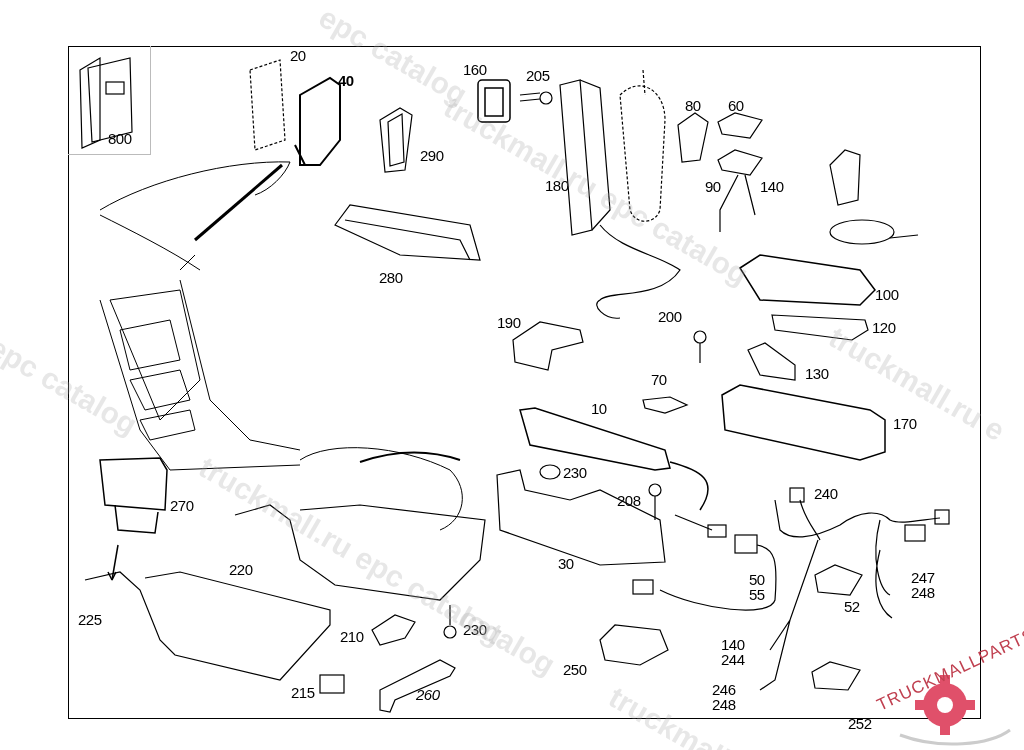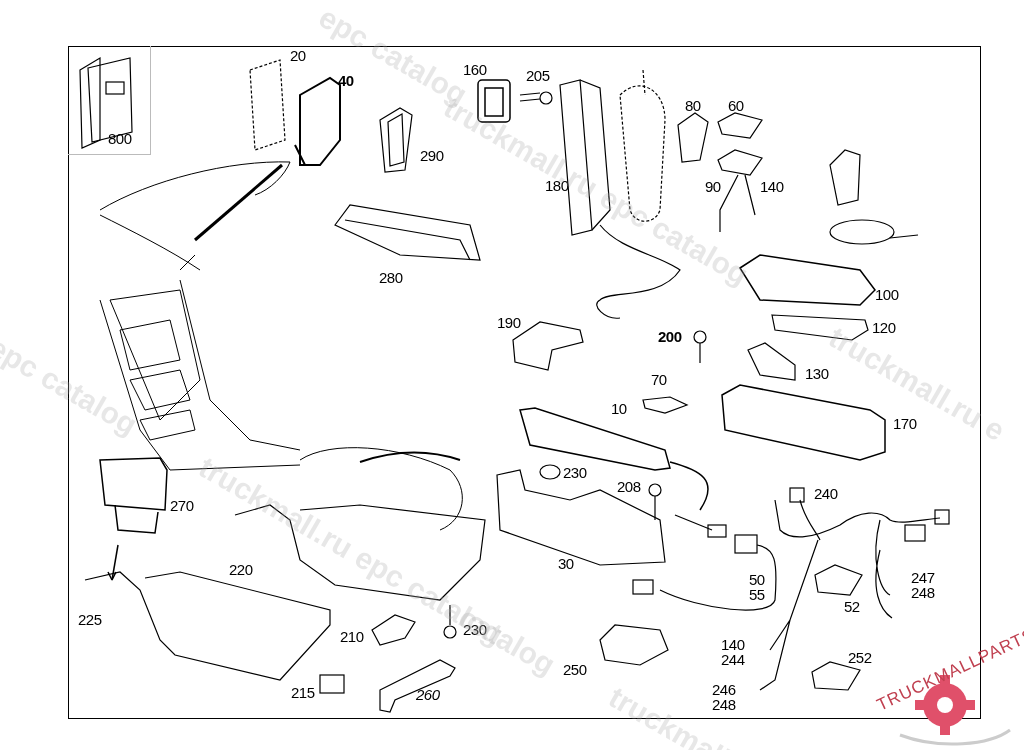--- a/index.html
+++ b/index.html
@@ -193,38 +193,38 @@
 <div class="callout" style="left:545px;top:178px;">180</div>
 <div class="callout" style="left:685px;top:98px;">80</div>
 <div class="callout" style="left:728px;top:98px;">60</div>
 <div class="callout" style="left:705px;top:179px;">90</div>
 <div class="callout" style="left:760px;top:179px;">140</div>
 <div class="callout" style="left:875px;top:287px;">100</div>
 <div class="callout" style="left:872px;top:320px;">120</div>
 <div class="callout" style="left:805px;top:366px;">130</div>
 <div class="callout" style="left:893px;top:416px;">170</div>
 <div class="callout" style="left:497px;top:315px;">190</div>
-<div class="callout" style="left:658px;top:329px;font-weight:bold;">200</div>
+<div class="callout" style="left:658px;top:309px;">200</div>
 <div class="callout" style="left:651px;top:372px;">70</div>
-<div class="callout" style="left:591px;top:401px;margin-left:20px;">10</div>
+<div class="callout" style="left:591px;top:401px;">10</div>
 <div class="callout" style="left:563px;top:465px;">230</div>
-<div class="callout" style="left:617px;top:479px;">208</div>
+<div class="callout" style="left:617px;top:493px;">208</div>
 <div class="callout" style="left:558px;top:556px;">30</div>
 <div class="callout" style="left:814px;top:486px;">240</div>
 <div class="callout" style="left:749px;top:572px;">50
 55</div>
 <div class="callout" style="left:844px;top:599px;">52</div>
 <div class="callout" style="left:911px;top:570px;">247
 248</div>
 <div class="callout" style="left:721px;top:637px;">140
 244</div>
 <div class="callout" style="left:712px;top:682px;">246
 248</div>
 <div class="callout" style="left:563px;top:662px;">250</div>
-<div class="callout" style="left:848px;top:650px;">252</div>
+<div class="callout" style="left:848px;top:716px;">252</div>
 <div class="callout" style="left:170px;top:498px;">270</div>
 <div class="callout" style="left:229px;top:562px;">220</div>
 <div class="callout" style="left:78px;top:612px;">225</div>
 <div class="callout" style="left:340px;top:629px;">210</div>
 <div class="callout" style="left:463px;top:622px;">230</div>
 <div class="callout" style="left:291px;top:685px;">215</div>
 <div class="callout" style="left:416px;top:687px;font-style:italic;">260</div>
 
 <div class="wm" style="left:330px;top:0px;transform:rotate(30deg);">epc catalog</div>
 <div class="wm" style="left:455px;top:90px;transform:rotate(30deg);">truckmall.ru epc catalog</div>

